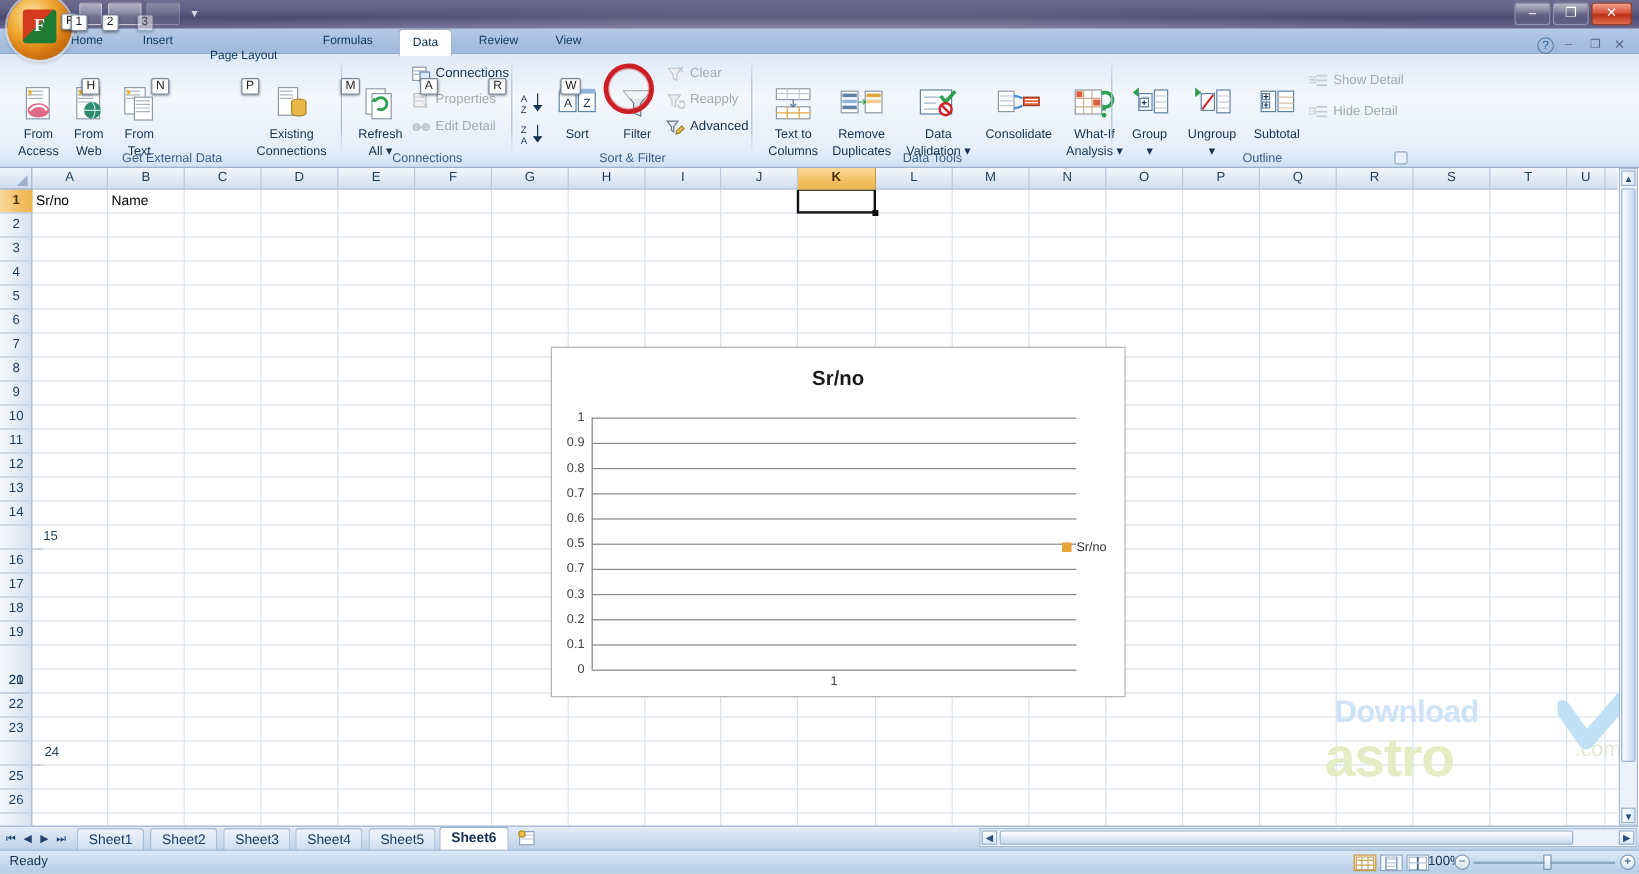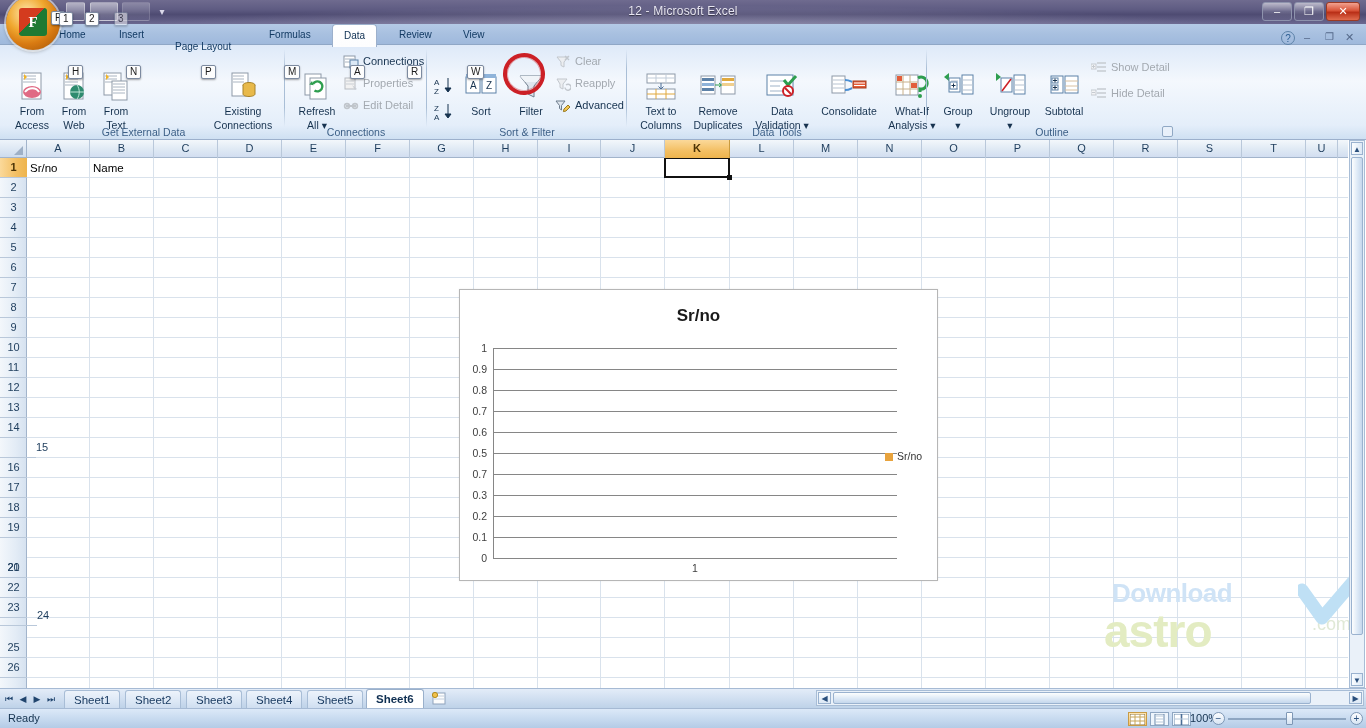--- a/index.html
+++ b/index.html
@@ -183,21 +183,20 @@
     position:absolute; left:503px; top:53px; width:42px; height:42px;
     border:4px solid #cc2026; border-radius:50%; transform:rotate(-7deg);
     box-shadow:inset 0 0 0 1px rgba(204,32,38,.35);
   }
 </style>
 </head>
 <body>
 
 <div id="titlebar">
   <div class="glow"></div>
-  <div id="win-title">12 - Microsoft Excel</div>
   <div class="wbtn" id="btn-min">–</div>
   <div class="wbtn" id="btn-max">❐</div>
   <div class="wbtn" id="btn-close">✕</div>
 </div>
 
 <div id="office-btn">
   <div class="lg">F</div>
 </div>
 <div class="keytip" style="left:51px; top:11px;">F</div>
 
@@ -649,21 +648,21 @@
       <div class="rh" style="top: 260px;">14</div>
       <div class="rh" style="top: 280px; padding-left: 36px;">15</div>
       <div class="rh" style="top: 300px;">16</div>
       <div class="rh" style="top: 320px;">17</div>
       <div class="rh" style="top: 340px;">18</div>
       <div class="rh" style="top: 360px;">19</div>
       <div class="rh" style="top: 400px;">20</div>
       <div class="rh" style="top: 400px;">21</div>
       <div class="rh" style="top: 420px;">22</div>
       <div class="rh" style="top: 440px;">23</div>
-      <div class="rh" style="top: 448px; padding-left: 37px;">24</div>
+      <div class="rh" style="top: 460px; padding-left: 37px;">24</div>
       <div class="rh" style="top: 480px;">25</div>
       <div class="rh" style="top: 500px;">26</div>
     </div>
   <div id="cornerbox">
     <div class="tri"></div>
   </div>
 
   <div id="chart" style="left:459px; top:149px;">
     <div id="chart-title">Sr/no</div>
     <div id="plot">

